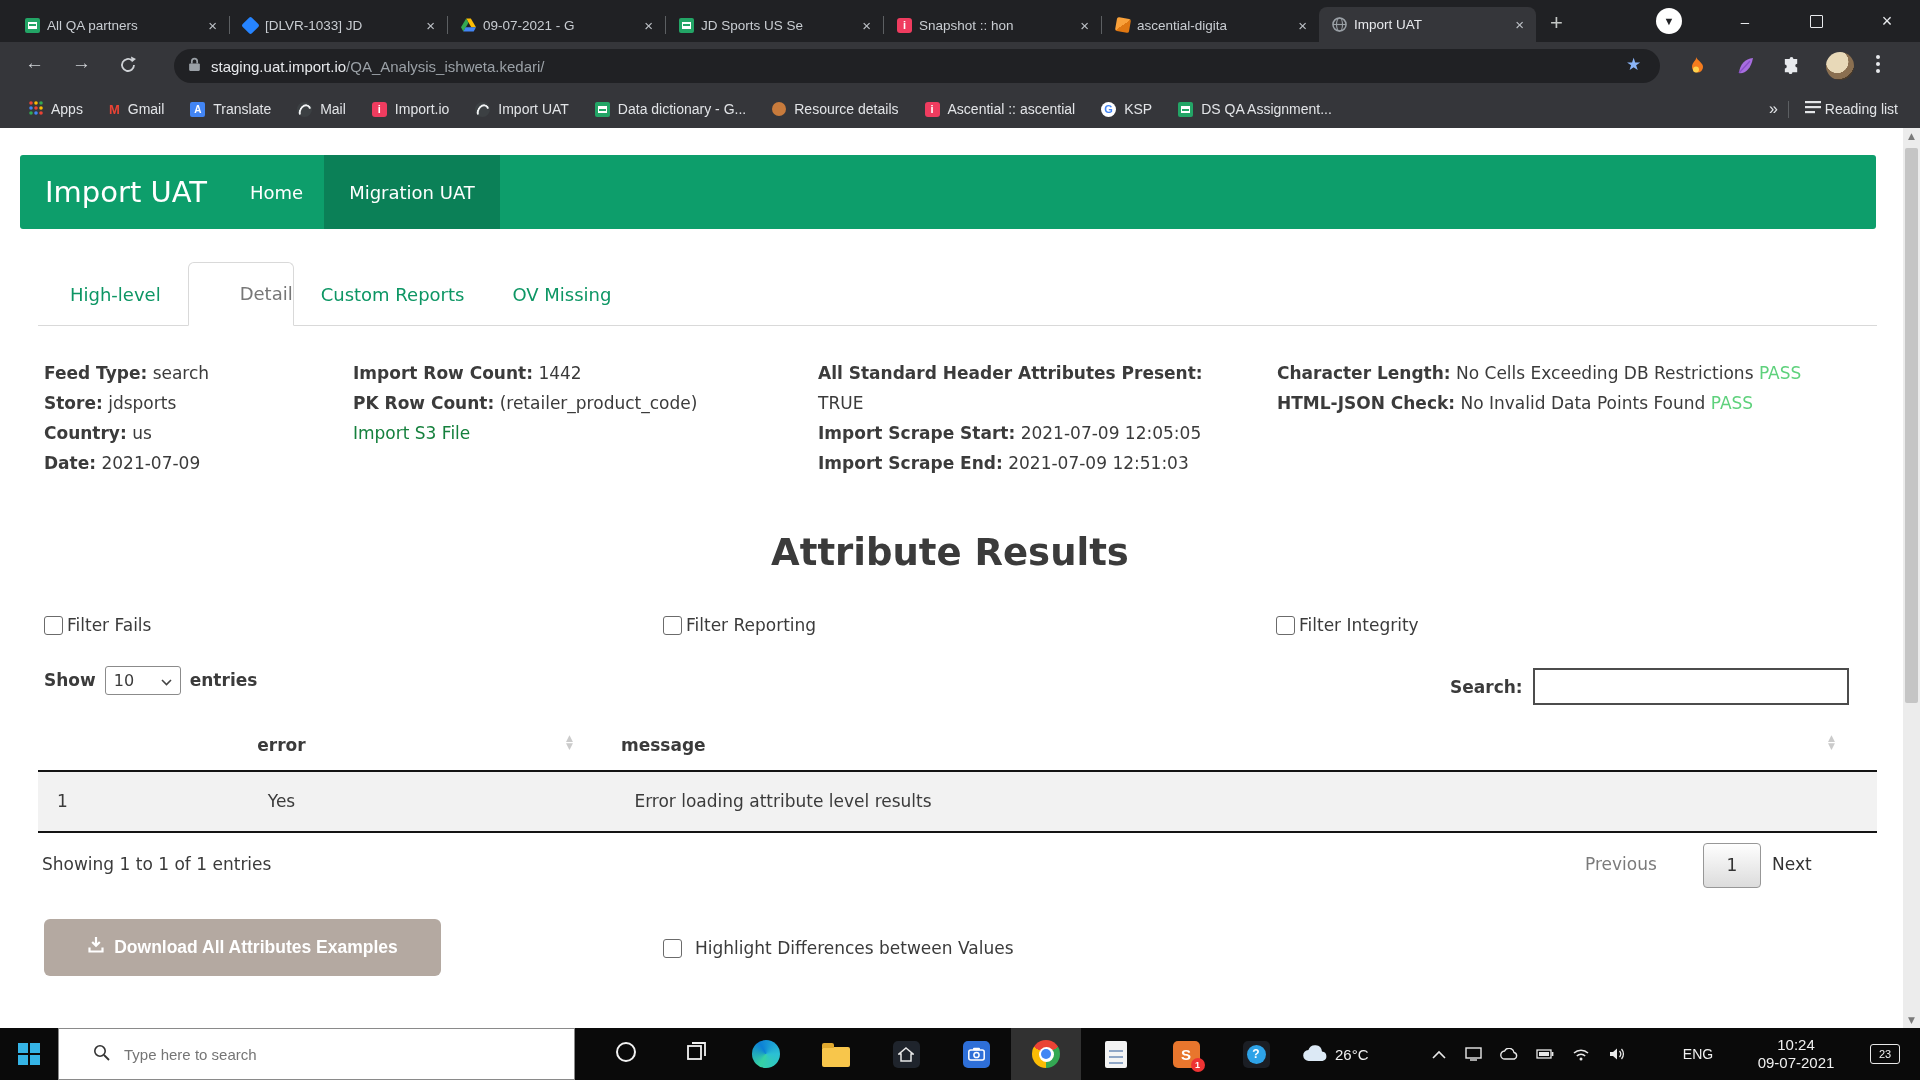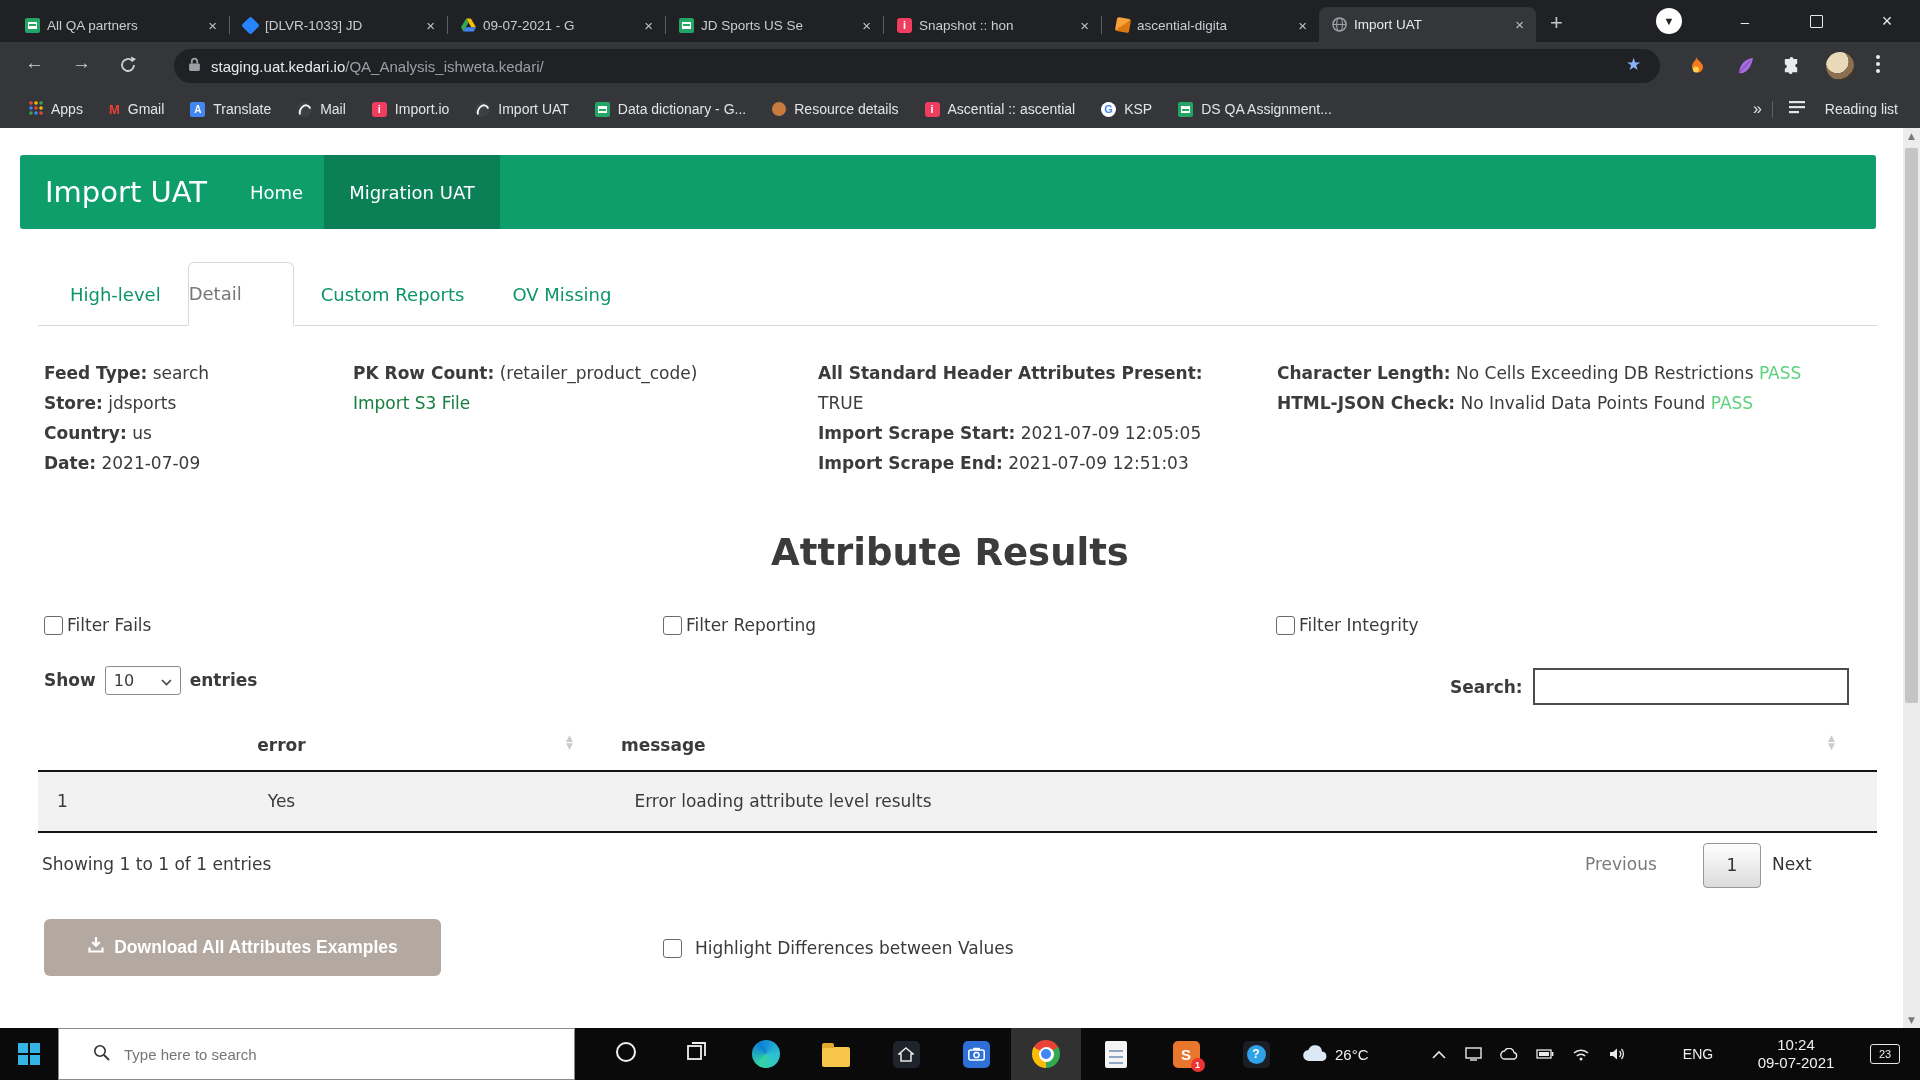--- a/index.html
+++ b/index.html
@@ -36,21 +36,21 @@
   .avatar{position:absolute;left:1826px;top:10px;width:28px;height:28px;border-radius:50%;
           background:radial-gradient(circle at 40% 35%,#e8d9b8 0 45%,#8a6f50 46% 70%,#4a3b2a 71%);}
   .kebab{position:absolute;left:1876px;top:13px;display:flex;flex-direction:column;gap:3px;}
   .kebab i{width:4px;height:4px;border-radius:50%;background:#e8eaed;}
 
   
   .bookbar{height:38px;background:#35363a;display:flex;align-items:center;padding:0 16px;color:#e2e4e7;font-size:14px;}
   .bm{display:flex;align-items:center;gap:8px;padding:0 13px;white-space:nowrap;}
   .bmspacer{flex:1;}
   .overflow-chev{color:#e2e4e7;font-size:16px;padding:0 10px;}
-  .readlist{display:flex;align-items:center;gap:20px;padding:0 6px 0 16px;border-left:1px solid #5c5f62;}
+  .readlist{display:flex;align-items:center;gap:4px;padding:0 6px 0 16px;border-left:1px solid #5c5f62;}
 
   
   .ic-sheets{width:15px;height:15px;background:#23a566;border-radius:2px;position:relative;}
   .ic-sheets:before{content:"";position:absolute;left:3px;top:4px;width:9px;height:7px;
      background:linear-gradient(#23a566,#23a566),repeating-linear-gradient(#fff 0 1.5px,#23a566 1.5px 3.5px);
      background:repeating-linear-gradient(#fff 0 1.5px,#23a566 1.5px 3.5px);border:1px solid #fff;box-sizing:border-box;}
   .ic-jira{width:13px;height:13px;background:#2684ff;transform:rotate(45deg);border-radius:2px;}
   .ic-importio{width:15px;height:15px;background:#ef3c5f;border-radius:3px;color:#fff;font-size:11px;font-weight:bold;
                display:flex;align-items:center;justify-content:center;}
   .ic-cube{width:14px;height:14px;background:linear-gradient(135deg,#f9a13a 0 50%,#e07812 50% 100%);
@@ -69,21 +69,21 @@
   .content{position:relative;height:900px;background:#fff;color:#3b3b3b;}
   .gnav{position:absolute;left:20px;top:27px;width:1856px;height:74px;background:#0d9e6b;border-radius:3px;
         display:flex;align-items:center;color:#fff;}
   .gnav .brand{font-size:29px;margin-left:25px;}
   .gnav .navlink{font-size:18px;height:74px;display:flex;align-items:center;padding:0 21px;margin-left:22px;}
   .gnav .navactive{background:#0b8057;padding:0 25px;margin-left:0;}
   .ptabs{position:absolute;left:38px;top:134px;width:1839px;height:63px;display:flex;align-items:flex-end;
          border-bottom:1px solid #d9d9d9;font-size:18px;}
   .ptab{height:61px;line-height:61px;color:#0d9664;}
   .ptab-active{height:62px;line-height:62px;color:#777;background:#fff;border:1px solid #d9d9d9;border-bottom:1px solid #fff;
-         border-radius:6px 6px 0 0;margin-bottom:-1px;width:104px;text-align:left;}
+         border-radius:6px 6px 0 0;margin-bottom:-1px;width:104px;text-align:right;}
   .infocol{position:absolute;top:230px;line-height:30px;font-size:17px;white-space:nowrap;}
   .infocol b{color:#3b3b3b;}
   .wrapcol{white-space:normal;}
   .glink{color:#15803d;}
   .pass{color:#5ed17c;}
   .h1{position:absolute;left:0;top:403px;width:1900px;text-align:center;font-size:37px;font-weight:bold;color:#3b3b3b;}
   .filt{position:absolute;top:487px;display:flex;align-items:center;gap:4px;font-size:17px;}
   .cb{width:19px;height:19px;border:1px solid #6b6b6b;border-radius:3px;background:#fff;box-sizing:border-box;flex:0 0 19px;}
   .showgrp{position:absolute;left:44px;top:534px;height:36px;display:flex;align-items:center;gap:9px;font-size:17px;}
   .selectbox{width:76px;height:29px;border:1px solid #8b8b8b;border-radius:3px;display:flex;align-items:center;
@@ -237,21 +237,21 @@
           <polygon points="13,1.5 18,4 13.8,7.2" fill="#cfd2d6"></polygon>
         </svg>
     </span>
     <div class="omnibox">
       <span style="margin-right:10px;">
         <svg width="13" height="15" viewBox="0 0 12 14">
             <rect x="1" y="6" width="10" height="7" rx="1" fill="#9aa0a6"></rect>
             <path d="M3.5 6V4a2.5 2.5 0 0 1 5 0v2" fill="none" stroke="#9aa0a6" stroke-width="1.6"></path>
           </svg>
       </span>
-      <span class="domain">staging.uat.kedari.io</span>
+      <span class="domain">staging.uat.import.io</span>
         <span class="path">/QA_Analysis_ishweta.kedari/</span>
     </div>
     <span class="star">★</span>
     <span class="extic" style="left:1684px;">
       <svg width="18" height="20" viewBox="0 0 18 20">
           <path d="M9 1c1 3-4 5-4 10a5.5 5.5 0 0 0 11 0C16 7 11 5 9 1z" fill="#f57c1e"></path>
           <circle cx="9" cy="13.5" r="3" fill="#ffd24d"></circle>
         </svg>
     </span>
     <span class="extic" style="left:1734px;">
@@ -359,20 +359,21 @@
       <span class="ptab" style="margin-left:48px;">OV Missing</span>
     </div>
 
     <div class="infocol" style="left:44px;">
       <div><b>Feed Type:</b> <span>search</span></div>
       <div><b>Store:</b> <span>jdsports</span></div>
       <div><b>Country:</b> <span>us</span></div>
       <div><b>Date:</b> <span>2021-07-09</span></div>
     </div>
     <div class="infocol" style="left:353px;">
+      <div><b>Import Row Count:</b> <span>1442</span></div>
       <div><b>PK Row Count:</b> <span>(retailer_product_code)</span></div>
       <div><a class="glink">Import S3 File</a></div>
     </div>
     <div class="infocol wrapcol" style="left:818px;width:440px;">
       <div><b>All Standard Header Attributes Present:</b><span style="display:block;">TRUE</span></div>
       <div style="white-space:nowrap;"><b>Import Scrape Start:</b> <span>2021-07-09 12:05:05</span></div>
       <div style="white-space:nowrap;"><b>Import Scrape End:</b> <span>2021-07-09 12:51:03</span></div>
     </div>
     <div class="infocol wrapcol" style="left:1277px;width:592px;">
       <div><b>Character Length:</b> <span>No Cells Exceeding DB Restrictions</span> <span class="pass">PASS</span></div>

